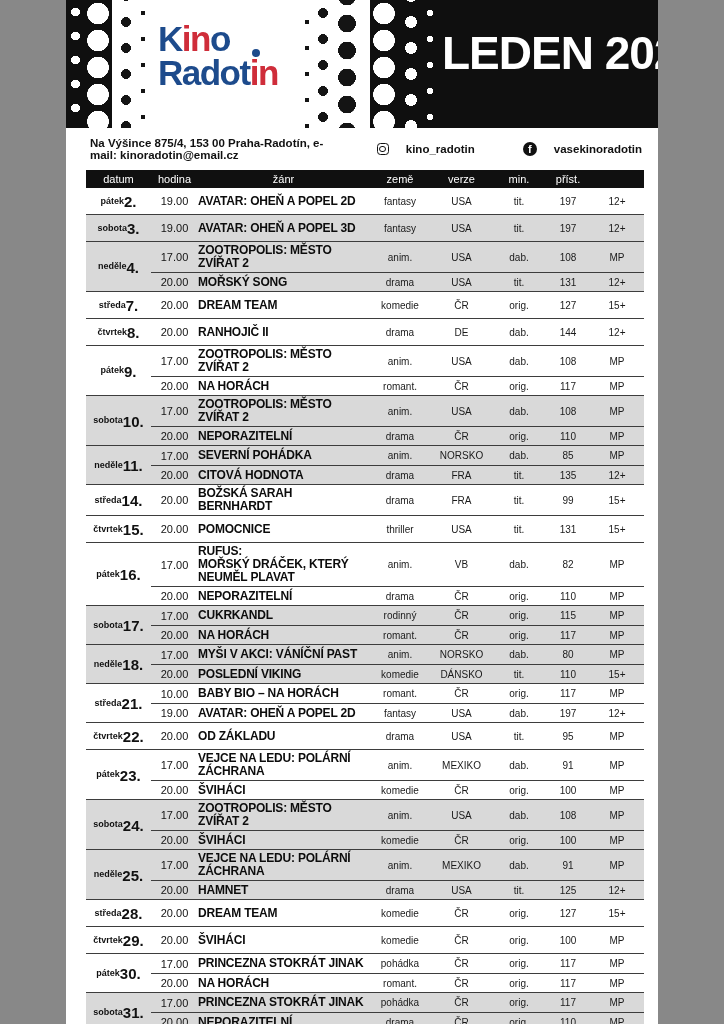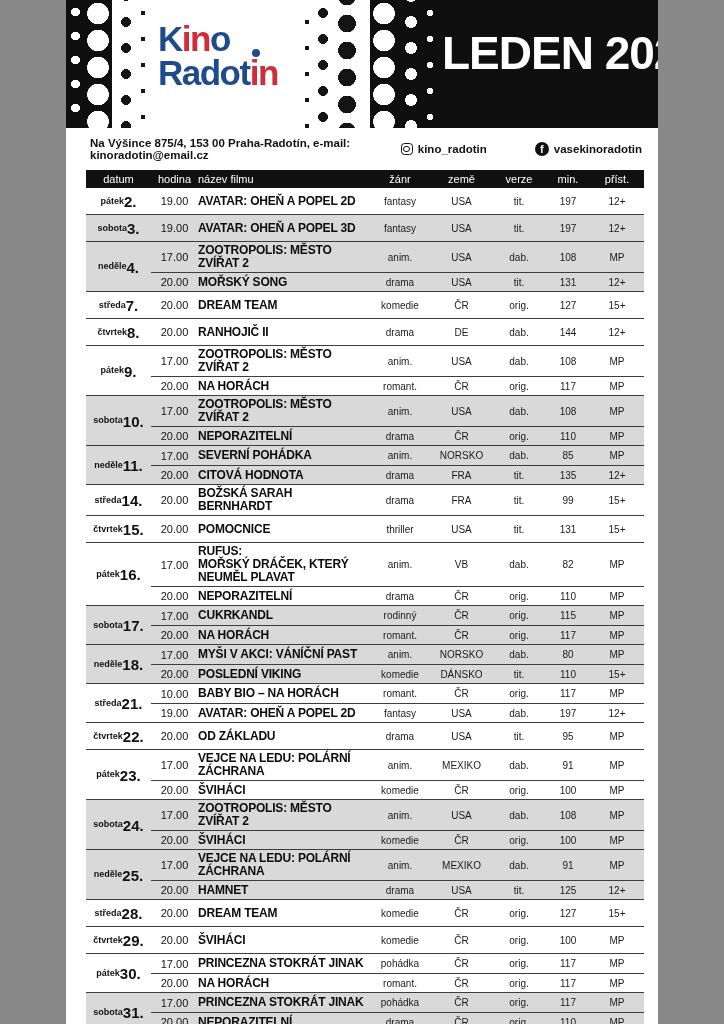--- a/index.html
+++ b/index.html
@@ -27,21 +27,21 @@
   .logo .b{ color:#1d4b8c; } .logo .r{ color:#cf2d3a; }
   .logo .i2{ position:relative; display:inline-block; }
   .logo .i2::before{ content:''; position:absolute; left:2px; top:-7px; width:8px; height:8px; border-radius:50%; background:#1d4b8c; }
   .banner-title{
     position:absolute; left:376px; right:12px; top:26px; text-align:center;
     color:#fff; font-weight:bold; font-size:46px; letter-spacing:-1px; white-space:nowrap;
   }
   
   .contact{ display:flex; justify-content:space-between; align-items:center; padding:9px 16px 7px 24px; font-size:11.5px; font-weight:bold; color:#111; flex:none; }
   .social{ display:flex; align-items:center; gap:16px; }
-  .soc-item{ display:flex; align-items:center; gap:5px;padding-left:32px; }
+  .soc-item{ display:flex; align-items:center; gap:17px;padding-left:32px; }
   .ig{ display:inline-block; width:12px; height:12px; border:1.7px solid #111; border-radius:3.5px; position:relative; }
   .ig::after{ content:''; position:absolute; inset:1.6px; border:1.5px solid #111; border-radius:50%; }
   .fb{ display:inline-flex; width:14px; height:14px; border-radius:50%; background:#111; color:#fff; font-weight:bold; font-size:11px; align-items:center; justify-content:center; }
   
   .ptable{ margin:2px 14px 16px 20px; flex:none; }
   .thead{
     display:grid; grid-template-columns:65px 47px 1fr 62px 61px 54px 44px 54px;
     background:#101010; color:#fff; height:18px; align-items:center; font-size:11px;
   }
   .thead span{ text-align:center; }
@@ -118,21 +118,20 @@
         <span class="fb">f</span>
         <span>vasekinoradotin</span>
       </span>
     </span>
   </div>
 
   <div class="ptable">
     <div class="thead">
       <span>datum</span>
       <span>hodina</span>
-      <span class="h-title">název filmu</span>
       <span>žánr</span>
       <span>země</span>
       <span>verze</span>
       <span>min.</span>
       <span>příst.</span>
     </div>
     <div class="tbody">
         <div class="day-group single">
           <div class="day-cell">
             <div class="day-name">pátek</div>

